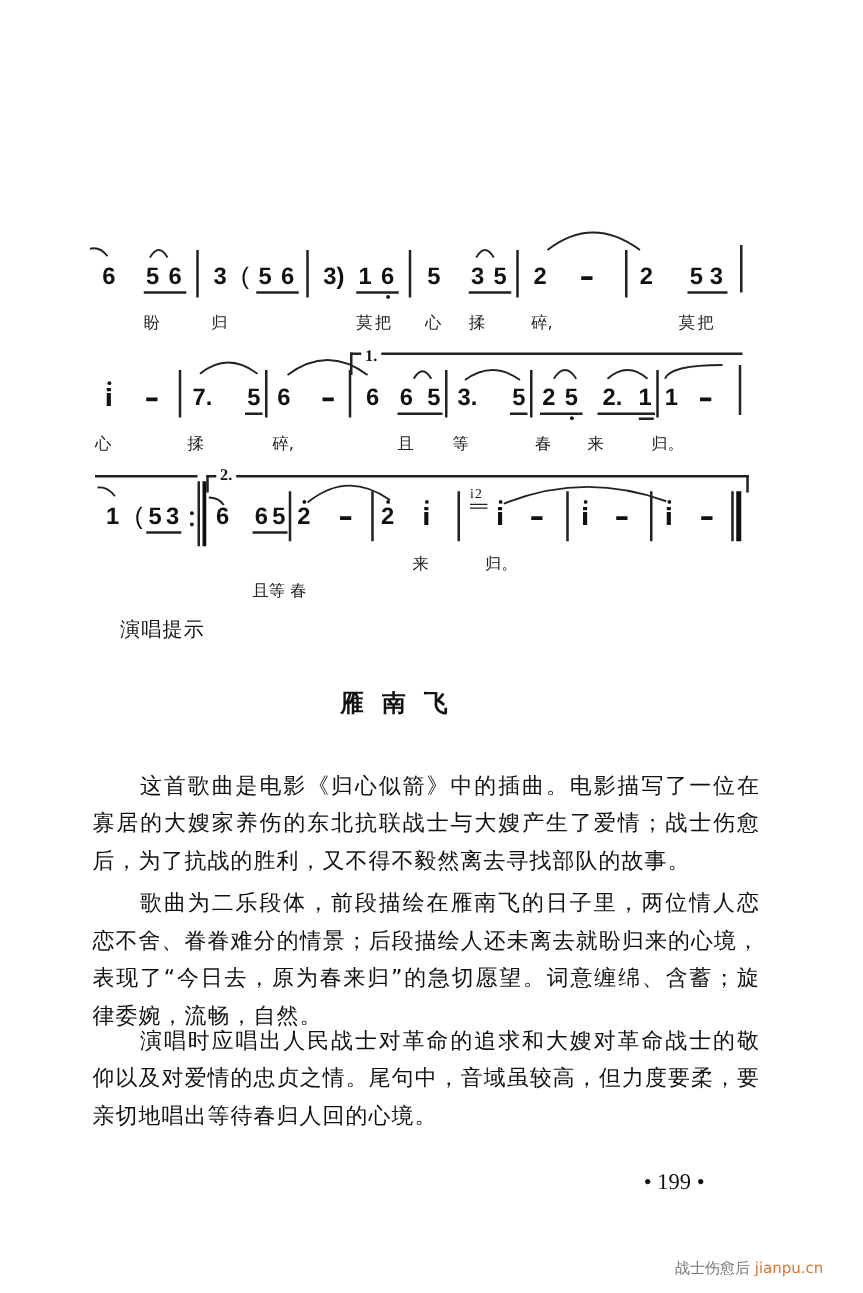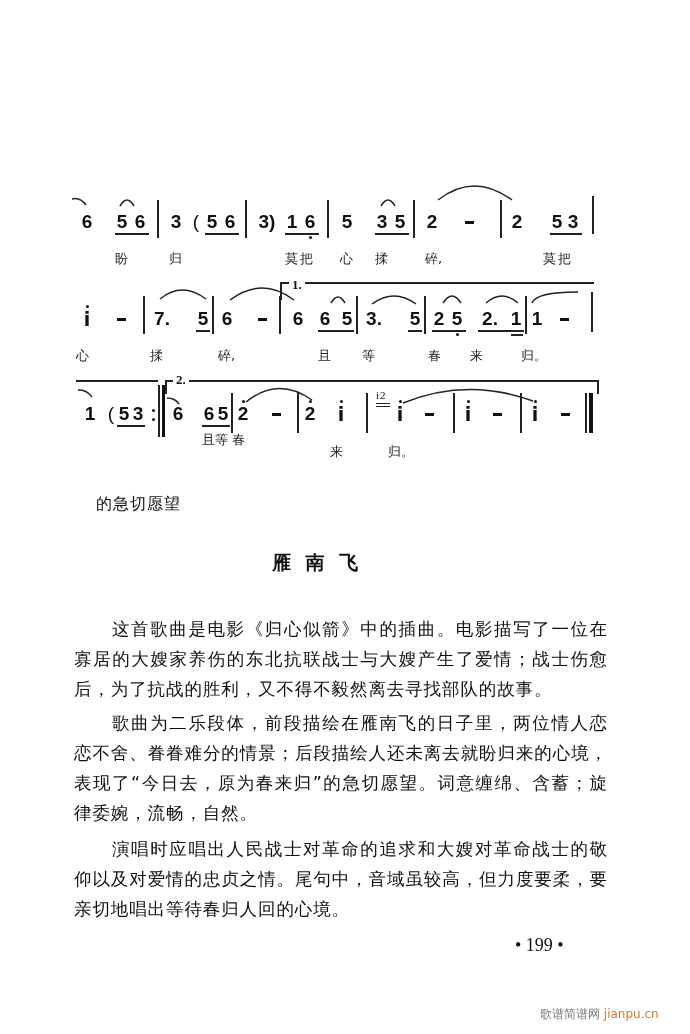--- a/index.html
+++ b/index.html
@@ -188,38 +188,38 @@
     <div class="dash" style="left:425px;top:413px"></div>
     <div class="bar" style="left:453px;top:393px;height:40px"></div>
     <span class="note dot-above" style="left:461px;top:404px;font-family:'DejaVu Sans',sans-serif">i</span>
     <div class="dash" style="left:493px;top:413px"></div>
     <div class="bar" style="left:520px;top:393px;height:40px"></div>
     <span class="note dot-above" style="left:528px;top:404px;font-family:'DejaVu Sans',sans-serif">i</span>
     <div class="dash" style="left:561px;top:413px"></div>
     <div class="bar" style="left:585px;top:393px;height:40px"></div>
     <div class="abs" style="left:589px;top:393px;width:4px;height:40px;background:#111"></div>
 
-    <span class="lyric" style="left:202px;top:432px">且等 春</span>
+    <span class="lyric" style="left:202px;top:466px">且等 春</span>
     <span class="lyric" style="left:330px;top:444px">来</span>
     <span class="lyric" style="left:388px;top:444px">归。</span>
   </div>
 </div>
 
-<div class="abs" style="left:96px;top:494px;font-size:16px;letter-spacing:1px;color:#111;">的急切愿望</div>
+<div class="abs" style="left:96px;top:494px;font-size:16px;letter-spacing:1px;color:#111;">演唱提示</div>
 
 <div class="abs" style="left:272px;top:550px;font-size:19px;font-weight:bold;letter-spacing:4px;color:#111;">雁 南 飞</div>
 
 <div class="para" style="top:614px;">
   <span class="first">这首歌曲是电影《归心似箭》中的插曲。电影描写了一位在寡居的大嫂家养伤的东北抗联战士与大嫂产生了爱情；战士伤愈后，为了抗战的胜利，又不得不毅然离去寻找部队的故事。</span>
 </div>
 <div class="para" style="top:708px;">
   <span class="first">歌曲为二乐段体，前段描绘在雁南飞的日子里，两位情人恋恋不舍、眷眷难分的情景；后段描绘人还未离去就盼归来的心境，表现了“今日去，原为春来归”的急切愿望。词意缠绵、含蓄；旋律委婉，流畅，自然。</span>
 </div>
-<div class="para" style="top:818px;margin-top:16px;">
+<div class="para" style="top:818px;">
   <span class="first">演唱时应唱出人民战士对革命的追求和大嫂对革命战士的敬仰以及对爱情的忠贞之情。尾句中，音域虽较高，但力度要柔，要亲切地唱出等待春归人回的心境。</span>
 </div>
 
 <div class="abs" style="left:515px;top:935px;font-family:Liberation Serif, serif;font-size:18px;color:#111;">• 199 •</div>
 
 <div class="abs" style="left:540px;top:1006px;font-size:12px;color:#777;white-space:nowrap;">
-  <span style="font-family:'DejaVu Serif',serif;">歌谱简谱网</span>
+  <span style="font-family:'DejaVu Serif',serif;">战士伤愈后</span>
   <span style="color:#d9752e;font-family:'DejaVu Sans',sans-serif;">jianpu.cn</span>
 </div>
 
 </body></html>

